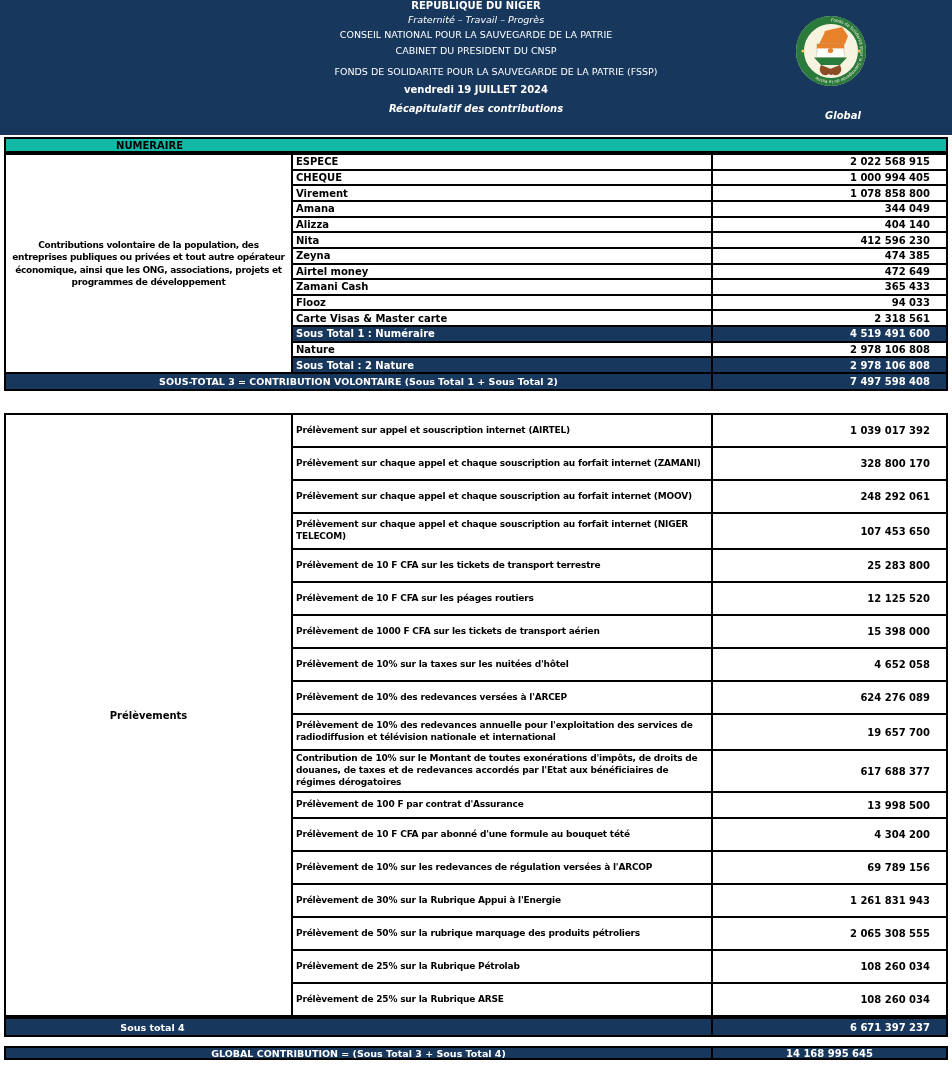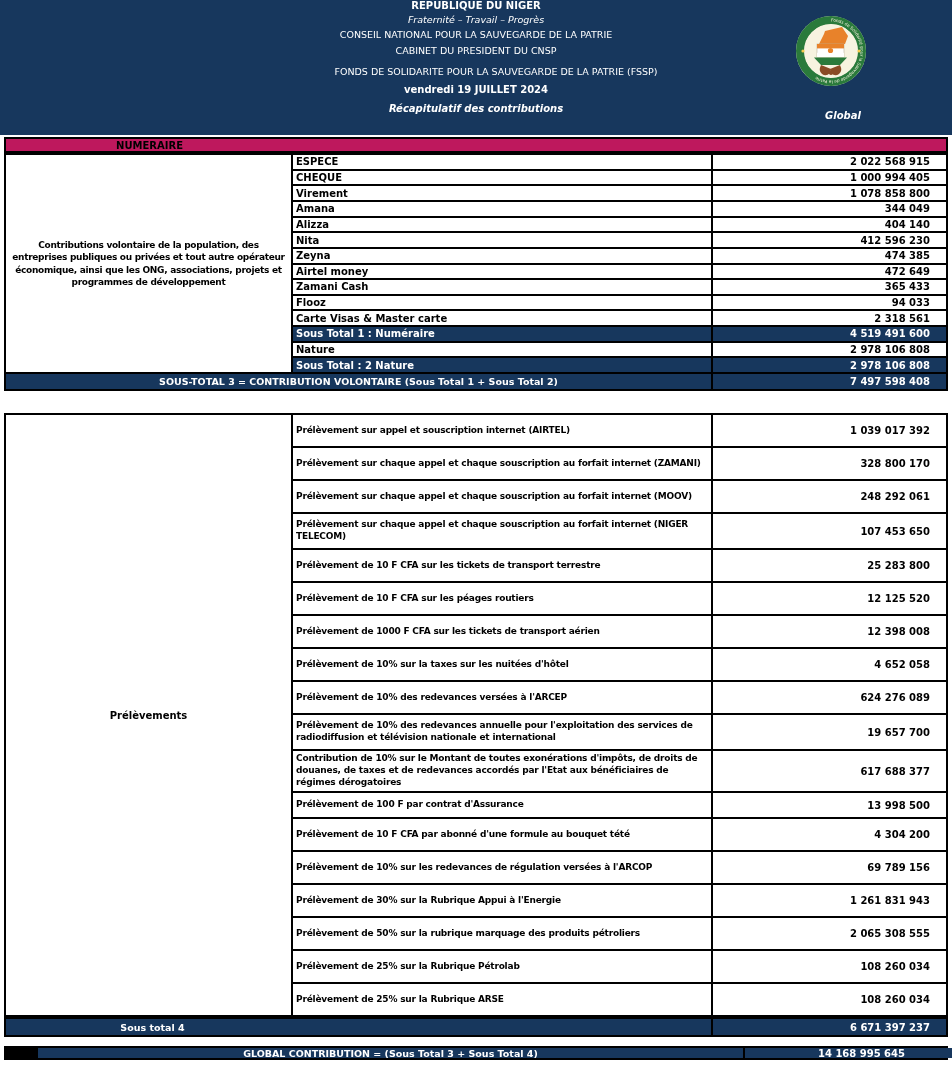--- a/index.html
+++ b/index.html
@@ -15,21 +15,21 @@
   .header .h4 { margin-top:5px; font-size:9.5px; }
   .header .h5 { margin-top:10px; font-size:9.5px;padding-left:40px; }
   .header .hdate { margin-top:7px; font-size:10px; font-weight:bold; }
   .header .hsub  { margin-top:8px; font-size:10px; font-weight:bold; font-style:italic; }
   .logo { position:absolute; left:795px; top:15px; width:72px; height:72px; }
   .global-label { position:absolute; left:813px; top:110px; width:60px; text-align:center;
                   font-size:10px; font-weight:bold; font-style:italic; }
 
   
   .numeraire-bar { margin:2px 4px 0 4px; height:16px; border:2px solid var(--border);
-                   display:flex; align-items:center; background:#be185d; }
+                   display:flex; align-items:center; background:#14b8a6; }
   .numeraire-bar span { width:287px; text-align:center; font-weight:bold; font-size:10px; }
 
   
   .tbl { margin:0 4px; display:grid; background:var(--border); border:2px solid var(--border);
          gap:2px; font-weight:bold; }
   .cell { background:#fff; display:flex; align-items:center; padding:0 3px; font-size:10px;
           overflow:hidden; }
   .val  { justify-content:flex-end; text-align:right; white-space:nowrap; padding-right:16px; }
   .navy { background:var(--navy); color:#fff; }
 
@@ -39,21 +39,21 @@
   .subtotal3 { grid-column:1/3; justify-content:center; text-align:center; font-size:9.5px; }
 
   #sec2 { margin-top:22px; grid-template-columns:285px 418px 233px;
           grid-template-rows:31px 31px 31px 34px 31px 31px 31px 31px 31px 34px 40px 24px 31px 31px 31px 31px 31px 31px; }
   #sec2 .leftcell { grid-row:1/19; justify-content:center; text-align:center; font-size:10px; }
   #sec2 .lbl { font-size:9px; letter-spacing:-0.2px; line-height:1.3; }
 
   .totalgrid { grid-template-columns:705px 233px; }
   #total4 { height:20px; }
   #total4 .t-label span { display:block; width:287px; text-align:center; font-size:9.5px; }
-  #global { margin-top:9px; height:14px;padding-left:32px; }
+  #global { margin-top:9px; height:14px; }
   #global .t-label { justify-content:center; text-align:center; font-size:9.5px; }
   #global .t-value { justify-content:center; text-align:center; }
 </style>
 </head>
 <body>
 
 <div class="page">
 
   <div class="header">
     <div class="h1">REPUBLIQUE DU NIGER</div>
@@ -137,21 +137,21 @@
       <div class="cell val">328 800 170</div>
       <div class="cell lbl">Prélèvement sur chaque appel et chaque souscription au forfait internet (MOOV)</div>
       <div class="cell val">248 292 061</div>
       <div class="cell lbl">Prélèvement sur chaque appel et chaque souscription au forfait internet (NIGER TELECOM)</div>
       <div class="cell val">107 453 650</div>
       <div class="cell lbl">Prélèvement de 10 F CFA sur les tickets de transport terrestre</div>
       <div class="cell val">25 283 800</div>
       <div class="cell lbl">Prélèvement de 10 F CFA sur les péages routiers</div>
       <div class="cell val">12 125 520</div>
       <div class="cell lbl">Prélèvement de 1000 F CFA sur les tickets de transport aérien</div>
-      <div class="cell val">12 398 008</div>
+      <div class="cell val">15 398 000</div>
       <div class="cell lbl">Prélèvement de 10% sur la taxes sur les nuitées d'hôtel</div>
       <div class="cell val">4 652 058</div>
       <div class="cell lbl">Prélèvement de 10% des redevances versées à l'ARCEP</div>
       <div class="cell val">624 276 089</div>
       <div class="cell lbl">Prélèvement de 10% des redevances annuelle pour l'exploitation des services de radiodiffusion et télévision nationale et international</div>
       <div class="cell val">19 657 700</div>
       <div class="cell lbl">Contribution de 10% sur le Montant de toutes exonérations d'impôts, de droits de douanes, de taxes et de redevances accordés par l'Etat aux bénéficiaires de régimes dérogatoires</div>
       <div class="cell val">617 688 377</div>
       <div class="cell lbl">Prélèvement de 100 F par contrat d'Assurance</div>
       <div class="cell val">13 998 500</div>

